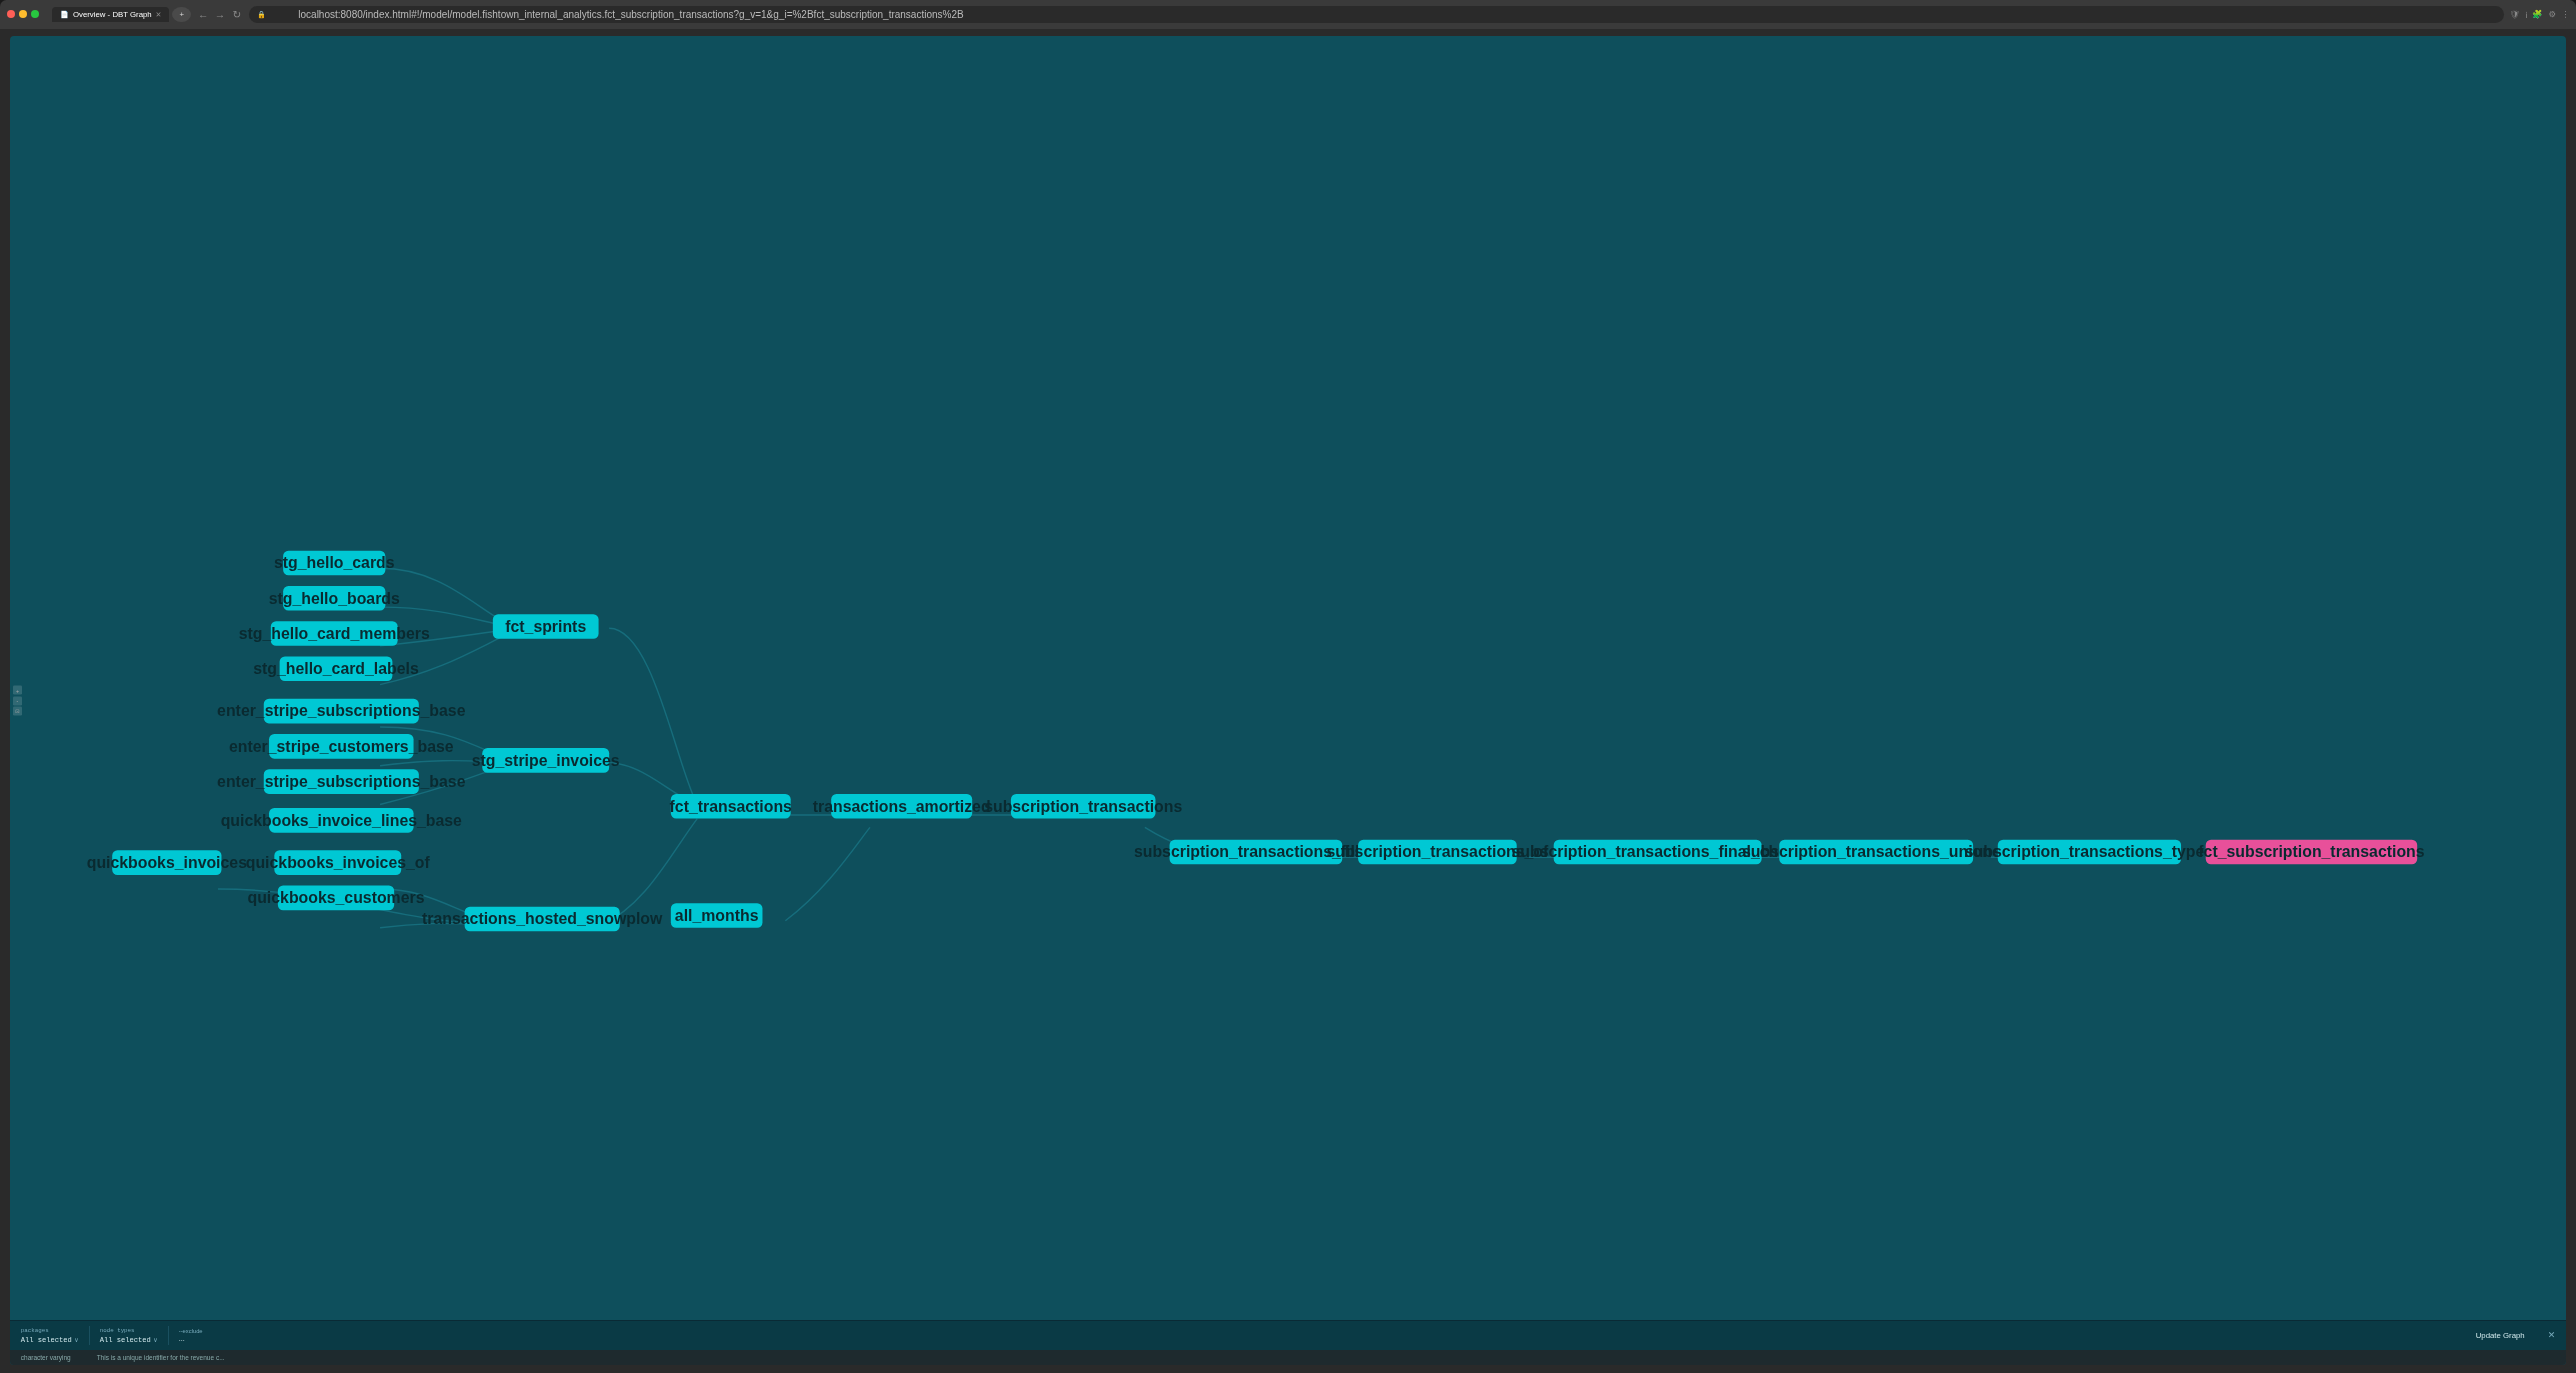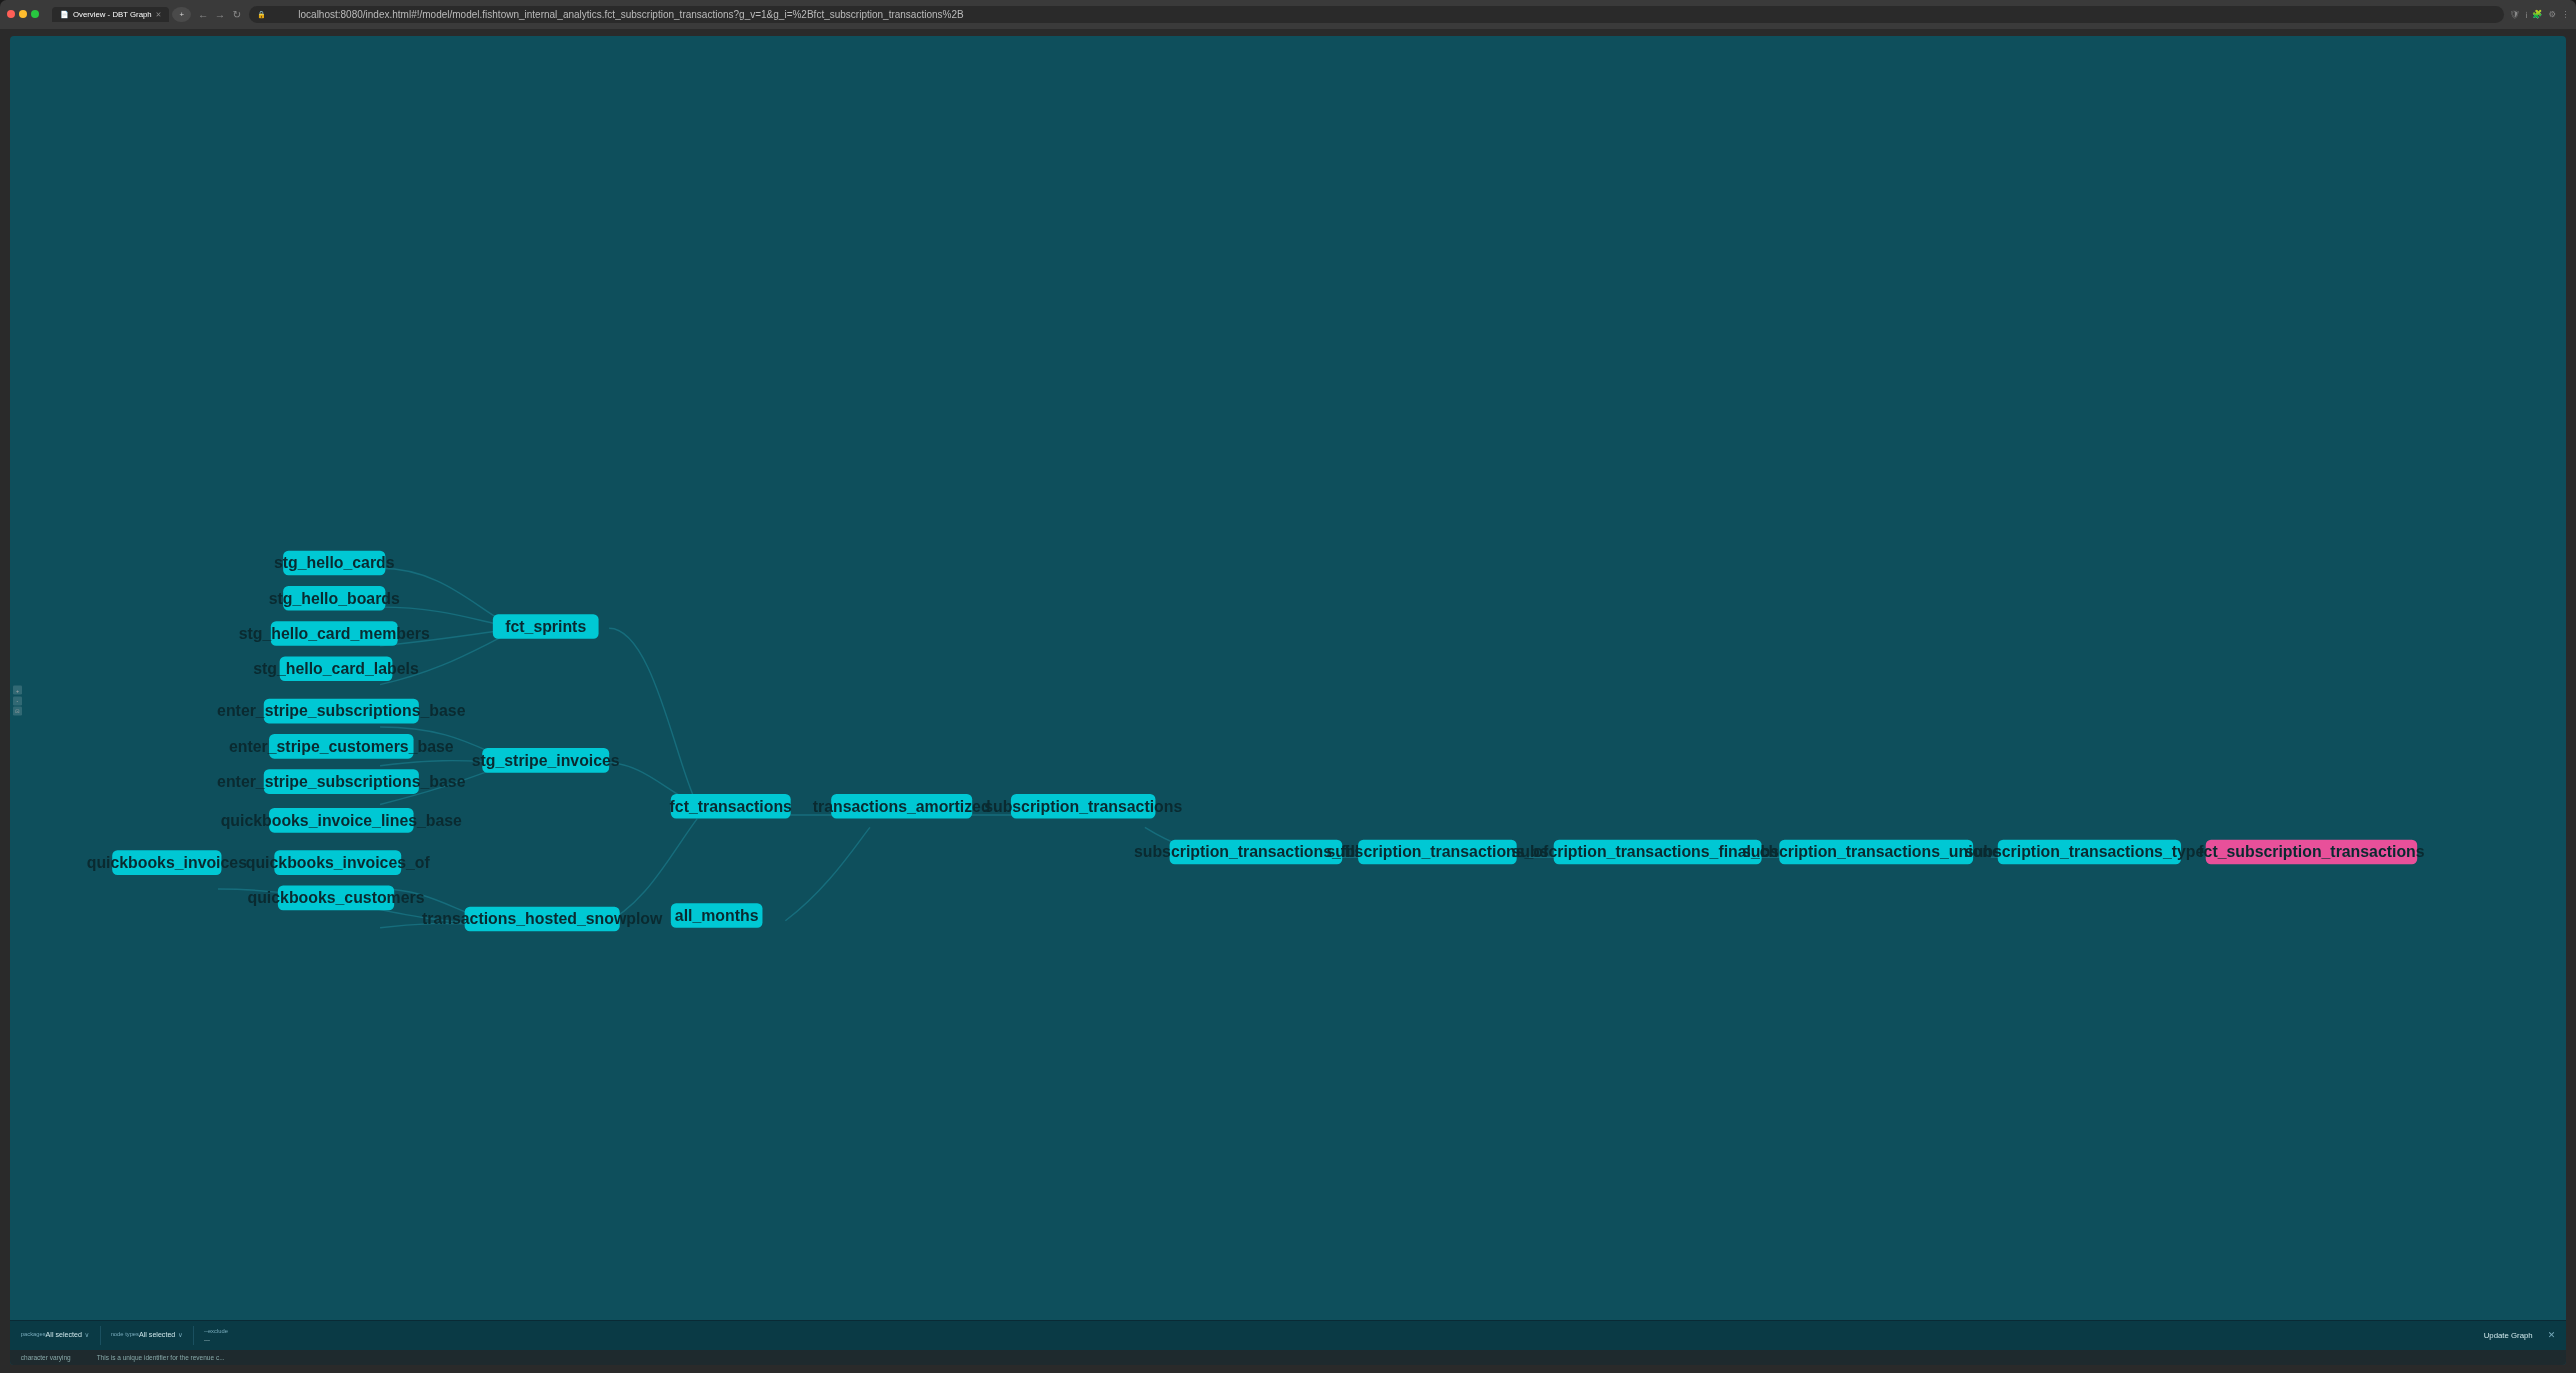--- a/index.html
+++ b/index.html
@@ -210,22 +210,23 @@
       background: #0a3a45;
       padding: 5.2px 10.4px;
       display: flex;
       align-items: center;
       gap: 0;
       border-top: 0.6px solid #0a2a35;
     }
 
     .toolbar-group {
       display: flex;
-      flex-direction: row;
+      flex-direction: column;
       margin-right: 10.4px;
+      font-family: Liberation Mono, monospace;
     }
 
     .toolbar-label {
       font-size: 5.8px;
       color: #7ab;
       text-transform: lowercase;
       margin-bottom: 1.3px;
     }
 
     .toolbar-select {
@@ -274,21 +275,21 @@
       flex-direction: column;
       margin-right: 15.6px;
     }
 
     .update-btn {
       background: transparent;
       border: none;
       color: #d0e8ec;
       font-size: 7.8px;
       cursor: pointer;
-      margin-right: 15px;
+      margin-right: 23px;
     }
 
     .close-btn {
       color: #7ab;
       font-size: 9px;
       cursor: pointer;
     }
 
     
     .bottom-data {

